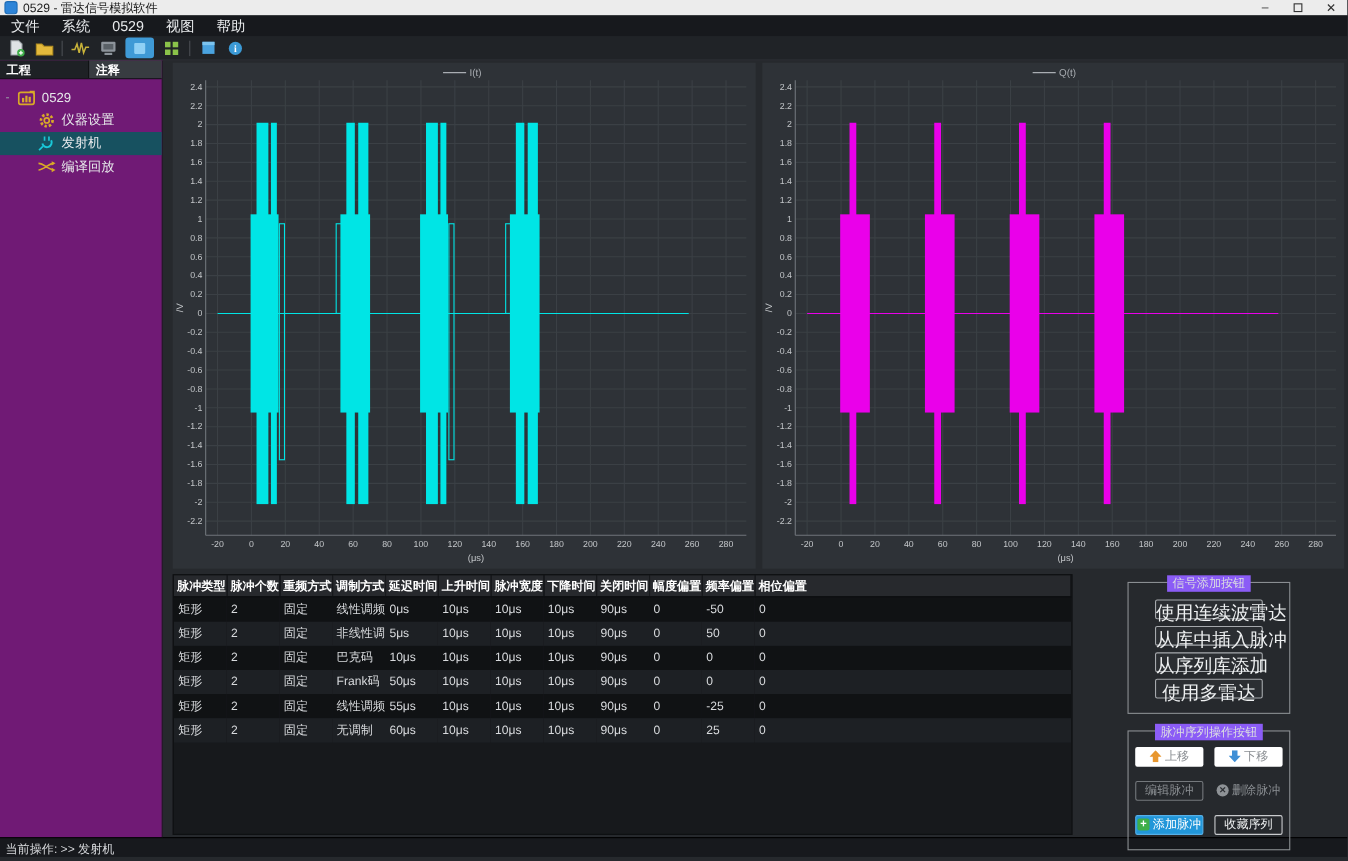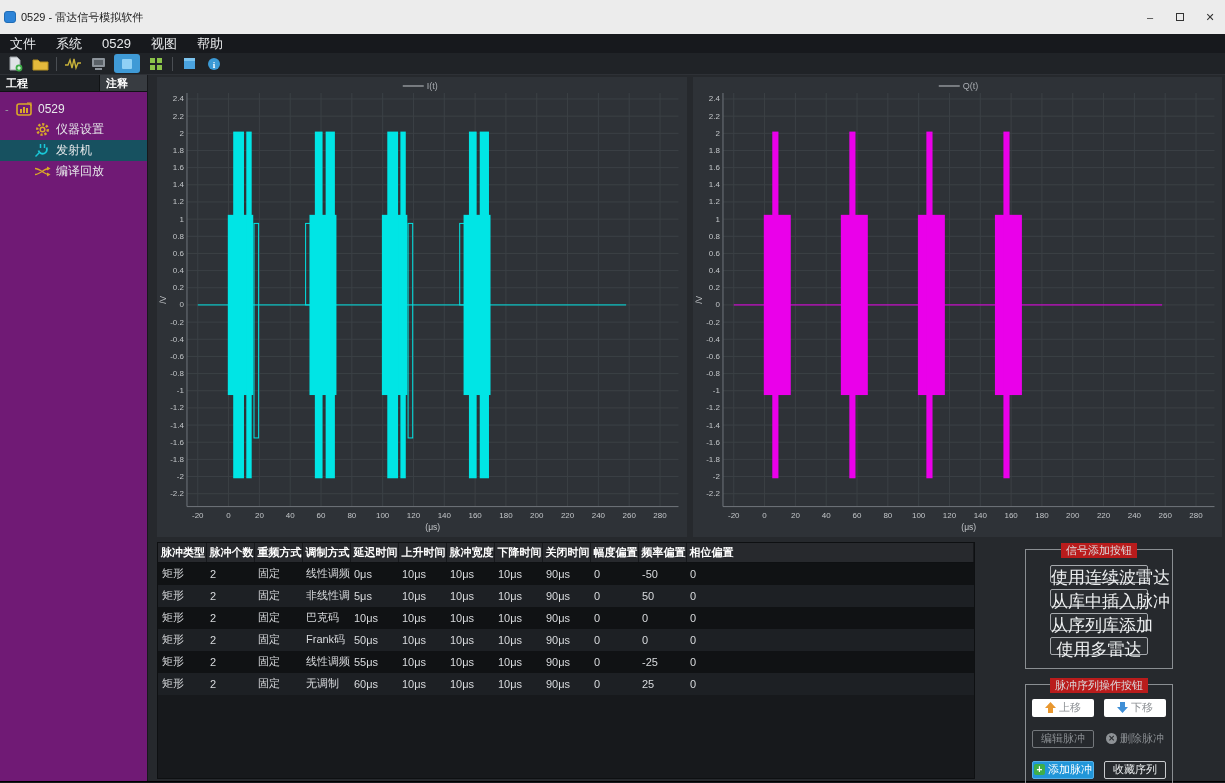--- a/index.html
+++ b/index.html
@@ -1,20 +1,20 @@
 <!DOCTYPE html>
 <html><head>
 <meta charset="utf-8">
 <style>
   * { box-sizing: border-box; margin: 0; padding: 0; }
   html,body { width:1225px; height:783px; overflow:hidden; background:#26292d;
     font-family:"Liberation Sans",sans-serif; }
 
   
-  .titlebar { height:34px; background:#ececec; display:flex; align-items:center;
+  .titlebar { height:14px; background:#ececec; display:flex; align-items:center;
     font-size:11px; color:#1a1a1a; }
   .app-icon { width:12px; height:12px; border-radius:3px; background:#2d84d8;
     border:1px solid #1f6cb5; margin:0 5px 0 4px; flex:none; }
   .title-text { white-space:nowrap; }
   .tb-spacer { flex:1; }
   .tb-btn { width:30px; height:18px; display:flex; align-items:center;
     justify-content:center; color:#333; font-size:11px; }
   .max-box { width:8px; height:8px; border:1px solid #333; display:inline-block; }
 
   
@@ -30,21 +30,21 @@
   .tool-sep { width:1px; height:14px; background:#4a4e53; }
 
   
   .main { height:706px; display:flex; }
   .sidebar { width:148px; background:#701a75; border-right:1px solid #17191c;
     display:flex; flex-direction:column; flex:none; }
   .sidebar-tabs { display:flex; height:17px; border-bottom:1px solid #101214; }
   .tab { font-size:11px; font-weight:bold; color:#fff; display:flex;
     align-items:center; padding-left:6px; white-space:nowrap; }
   .tab-project { flex:1; background:#1e2125; }
-  .tab-notes { width:48px; background:#383c41; border-left:1px solid #101214; }
+  .tab-notes { width:67px; background:#383c41; border-left:1px solid #101214; }
   .tree { padding-top:6px; font-size:12px; color:#e6e8ea; }
   .tree-row { height:21px; display:flex; align-items:center; white-space:nowrap; }
   .tree-root { padding-left:5px; }
   .expander { width:10px; color:#9aa0a5; font-size:11px; }
   .tree-child { padding-left:33px; }
   .tree-child.selected { background:#175160; }
   .tree-icon { width:18px; display:flex; align-items:center; justify-content:center;
     margin-right:5px; flex:none; }
 
   .content { flex:1; display:flex; flex-direction:column; padding:2px 3px 0 9px; }
@@ -62,21 +62,21 @@
     text-align:left; padding:0 3px; white-space:nowrap; overflow:hidden; }
   td { height:22px; padding:0 4px; white-space:nowrap; overflow:hidden; }
   tr.odd { background:#101214; }
   tr.even { background:#1d2024; }
 
   .right-panel { flex:1; padding-left:50px; }
   .groupbox { width:148px; border:1px solid #8a8e92; position:relative;
     margin-top:7px; padding:12px 0 10px; display:flex; flex-direction:column;
     align-items:center; }
   .groupbox-title { position:absolute; top:-7px; left:50%;
-    transform:translateX(-50%); background:#b91c1c; padding:0 5px;
+    transform:translateX(-50%); background:#8b5cf6; padding:0 5px;
     font-size:11px; color:#dcdee0; white-space:nowrap; }
   .gbtn { width:98px; height:18px; margin:3px 0; background:#2b2e32;
     border:1px solid #a6a9ad; border-radius:2px; color:#eef0f1; font-size:17px;
     font-family:inherit; white-space:nowrap; }
   .groupbox2 { margin-top:15px; padding:14px 0 13px; }
   .g2-grid { display:grid; grid-template-columns:62px 62px; column-gap:10px;
     row-gap:13px; }
   .g2-btn { height:18px; font-size:11px; font-family:inherit; display:flex;
     align-items:center; justify-content:center; gap:3px; border-radius:2px;
     white-space:nowrap; }

